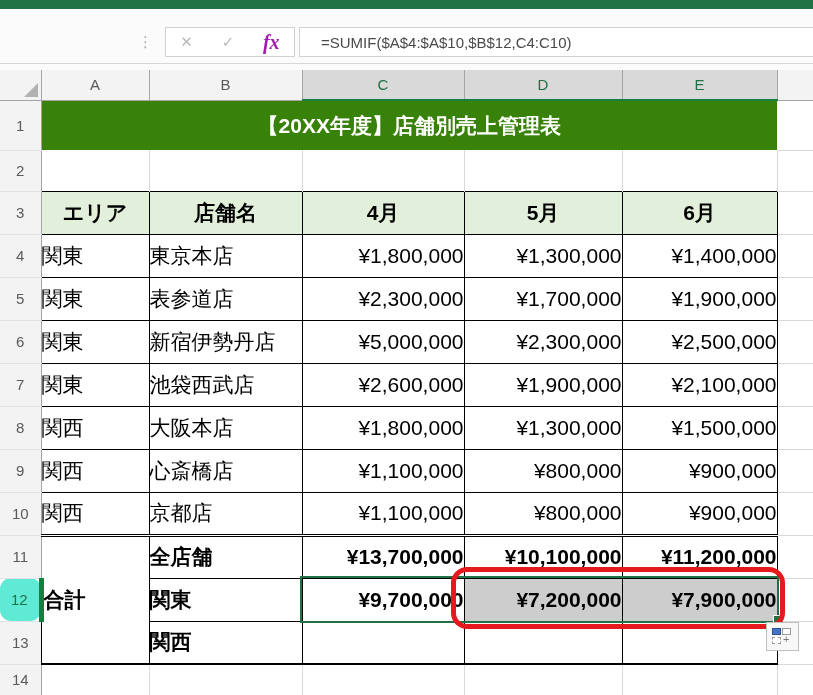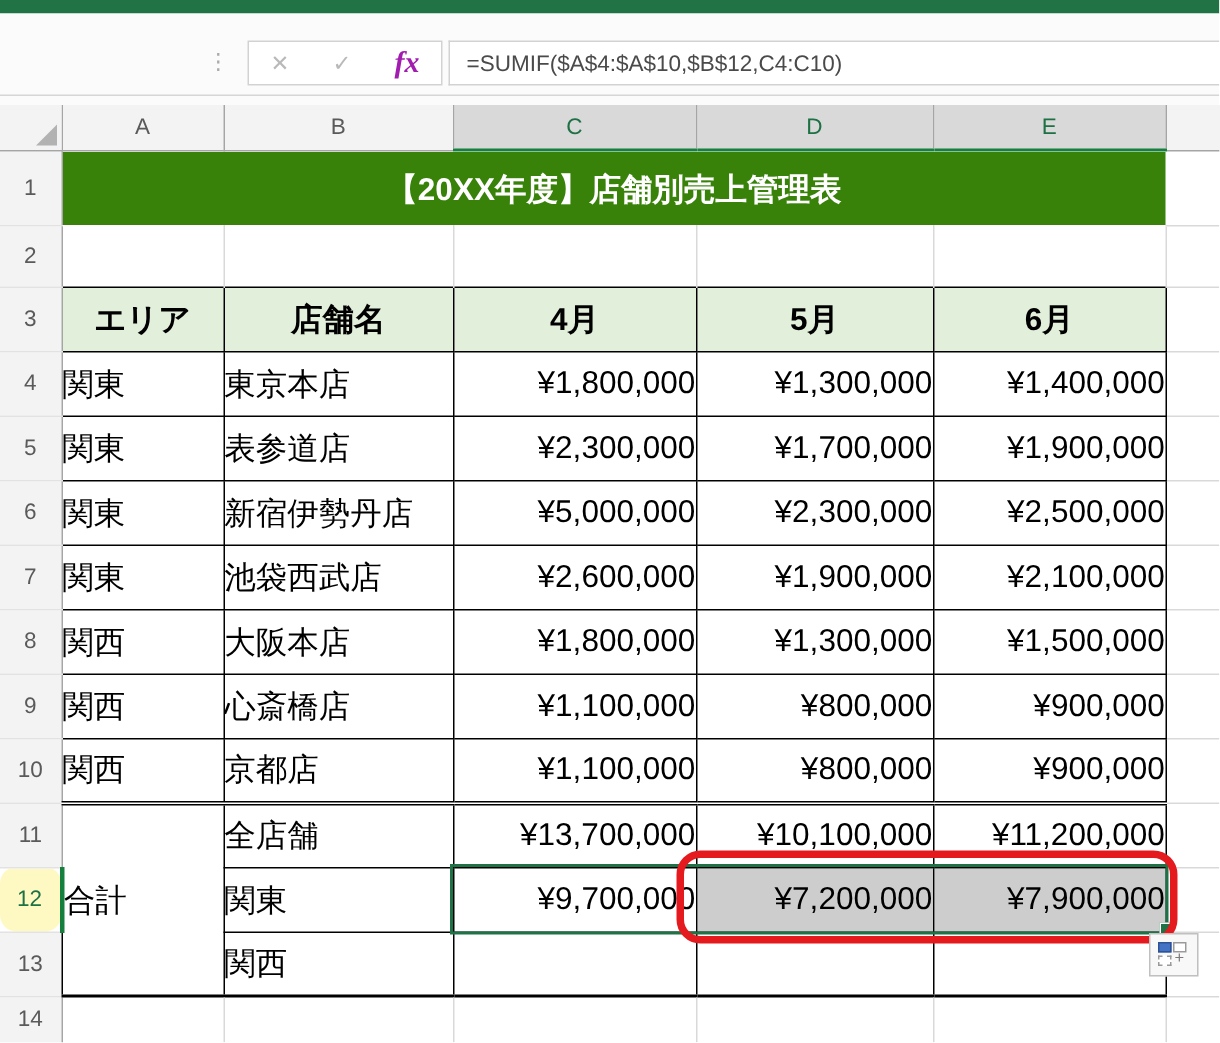--- a/index.html
+++ b/index.html
@@ -21,51 +21,51 @@
   .fx-box{position:absolute;left:165px;top:18px;width:130px;height:30px;background:#fff;
     border:1px solid #d2d2d2;display:flex;align-items:center;justify-content:space-around;
     box-sizing:border-box;}
   .fxbtn{display:inline-block;}
   .cancel{color:#b9b9b9;font-size:15px;}
   .enter{color:#b9b9b9;font-size:15px;}
   .fx{color:#a21caf;font-size:20px;font-style:italic;font-weight:700;
     font-family:"Liberation Serif","DejaVu Serif",serif;}
   .formula-input{position:absolute;left:299px;top:18px;width:514px;height:30px;background:#fff;
     border:1px solid #d2d2d2;border-right:none;display:flex;align-items:center;
-    box-sizing:border-box;padding-left:11px;}
+    box-sizing:border-box;padding-left:21px;}
   .formula-text{font-size:15px;color:#4a4a4a;white-space:nowrap;}
   .fbar-divider{position:absolute;left:0;top:54px;width:813px;height:1px;background:#d6d6d6;}
 
   
   table.sheet{position:absolute;left:0;top:70px;border-collapse:collapse;table-layout:fixed;
     width:813px;}
   table.sheet th,table.sheet td{padding:0;overflow:hidden;white-space:nowrap;vertical-align:middle;}
   tr.h30{height:30px;} tr.h50{height:50px;} tr.h41{height:41px;} tr.h43{height:43px;} tr.h31{height:31px;}
 
   .ch{background:#f3f3f3;color:#5a5a5a;font-size:15px;font-weight:400;text-align:center;
     border-right:1px solid #a5a5a5;border-bottom:1px solid #a5a5a5;}
   .ch-sel{background:#d9d9d9;color:#1e7145;border-bottom:2px solid #17803f;}
   .corner{background:#f3f3f3;border-right:1px solid #a5a5a5;border-bottom:1px solid #a5a5a5;
     position:relative;}
   .tri{position:absolute;right:3px;bottom:3px;width:0;height:0;
     border-left:14px solid transparent;border-bottom:14px solid #b2b2b2;}
 
   .rn{background:#f3f3f3;color:#5a5a5a;font-size:15px;font-weight:400;text-align:center;
     border-right:1px solid #a5a5a5;border-bottom:1px solid #e2e2e2;}
-  .rn-sel{background:#fef9c3;color:#1e7145;border-right:3px solid #15803d;border-radius:11px;}
+  .rn-sel{background:#5eead4;color:#1e7145;border-right:5px solid #15803d;border-radius:11px;}
 
   .banner{background:#388209;color:#fff;font-weight:700;font-size:21px;text-align:center;
     padding-left:13px;}
 
   .c{font-size:21px;color:#000;background:#fff;padding:0 6px;
     border-right:1px solid #000;border-bottom:1px solid #000;}
   .bl{border-left:1px solid #000;}
   .hdr{background:#e2efda;font-weight:700;text-align:center;border-top:1px solid #000;}
   .num{text-align:right;}
-  .b{font-weight:400;}
+  .b{font-weight:700;}
   .dbl{border-top:3px double #000;}
   .last{border-bottom:2px solid #000;}
   .graysel{background:#cdcdcd;}
   .lightv{background:#fff;border-right:1px solid #d9d9d9;}
   .fillcol{background:#fff;border-bottom:1px solid #d9d9d9;}
 
   
   .sel-range{position:absolute;left:300px;top:576px;width:475px;height:43px;
     border:2px solid #1f7245;background:transparent;}
   .fill-handle{position:absolute;left:773px;top:615px;width:7px;height:7px;background:#1f7245;

